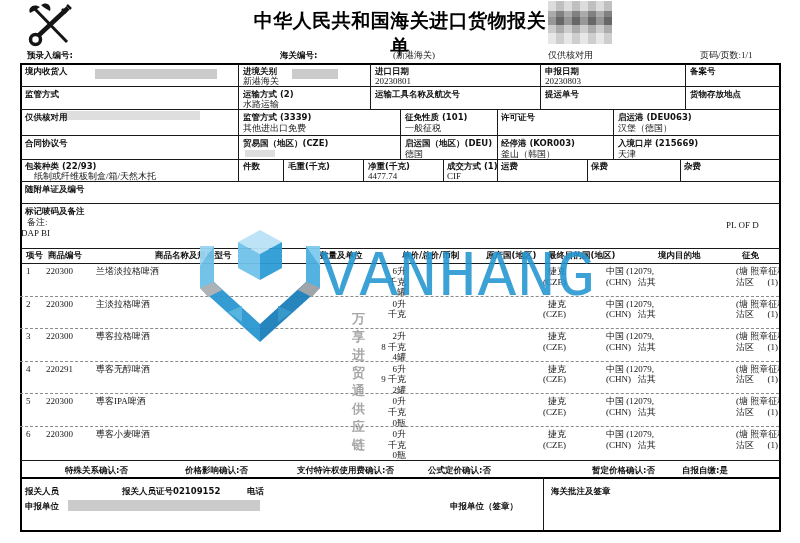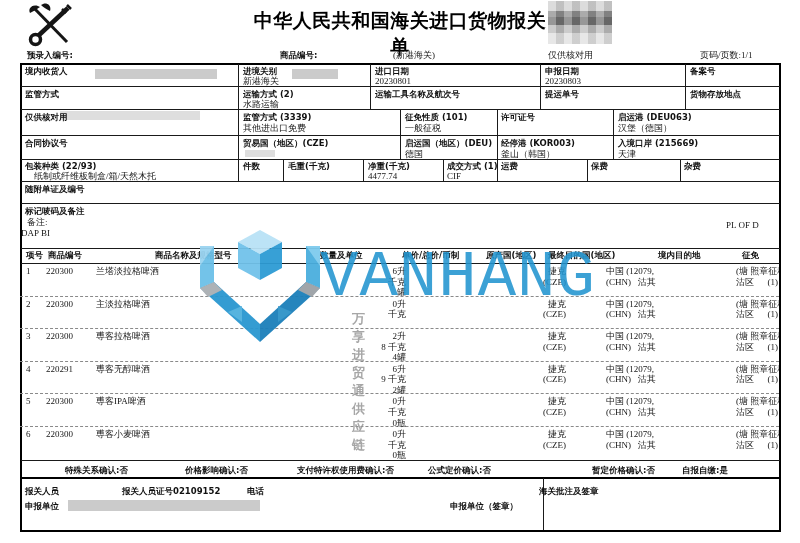--- a/index.html
+++ b/index.html
@@ -47,21 +47,21 @@
       <path d="M8 5 L41 39" stroke-width="3"></path>
     </g>
     <path d="M4 10 C1 4 9 0 14 4 C10 7 6 9 4 10 Z" fill="#151515"></path>
     <path d="M15 2 C20 -2 26 2 24 8 C20 6 17 4 15 2 Z" fill="#151515"></path>
     <circle cx="8" cy="5" r="2.2" fill="#151515"></circle>
   </svg>
   <div class="title">中华人民共和国海关进口货物报关单</div>
   <div class="stamp"></div>
 
   <span class="t lbl" style="left:27px;top:50px">预录入编号:</span>
-  <span class="t lbl" style="left:280px;top:50px">商品编号:</span>
+  <span class="t lbl" style="left:280px;top:50px">海关编号:</span>
   <span class="t" style="left:393px;top:50px">(新港海关)</span>
   <span class="t" style="left:548px;top:50px">仅供核对用</span>
   <span class="t" style="left:700px;top:50px">页码/页数:1/1</span>
 
   <div class="border-outer"></div>
   <div class="hl" style="top:86px"></div>
   <div class="hl" style="top:109px"></div>
   <div class="hl" style="top:135px"></div>
   <div class="hl" style="top:159px"></div>
   <div class="hl" style="top:181px"></div>
@@ -258,21 +258,21 @@
   <span class="t lbl" style="left:297px;top:465px">支付特许权使用费确认:否</span>
   <span class="t lbl" style="left:428px;top:465px">公式定价确认:否</span>
   <span class="t lbl" style="left:592px;top:465px">暂定价格确认:否</span>
   <span class="t lbl" style="left:682px;top:465px">自报自缴:是</span>
 
   <span class="t lbl" style="left:25px;top:486px">报关人员</span>
   <span class="t lbl" style="left:122px;top:486px">报关人员证号02109152</span>
   <span class="t lbl" style="left:247px;top:486px">电话</span>
   <span class="t lbl" style="left:25px;top:501px">申报单位</span>
   <span class="t lbl" style="left:450px;top:501px">申报单位（签章）</span>
-  <span class="t lbl" style="left:539px;top:486px">海关批注及签章</span>
+  <span class="t lbl" style="left:551px;top:486px">海关批注及签章</span>
 
   <div class="wm">
     <svg style="position:absolute;left:198px;top:226px;opacity:.95" width="124" height="122" viewBox="0 0 124 122">
       <polygon points="2,20 16,20 16,56 2,62" fill="#6cc0e8"></polygon>
       <polygon points="2,20 16,20 2,40" fill="#9ad4f1"></polygon>
       <polygon points="2,62 16,56 62,98 62,116" fill="#2a97d0"></polygon>
       <polygon points="30,86 44,80 44,96" fill="#4fb0de"></polygon>
       <polygon points="2,62 16,56 24,64 10,71" fill="#a9aeb3"></polygon>
       <polygon points="108,20 122,20 122,62 108,56" fill="#4aaede"></polygon>
       <polygon points="108,20 122,20 122,40" fill="#7ecbee"></polygon>

